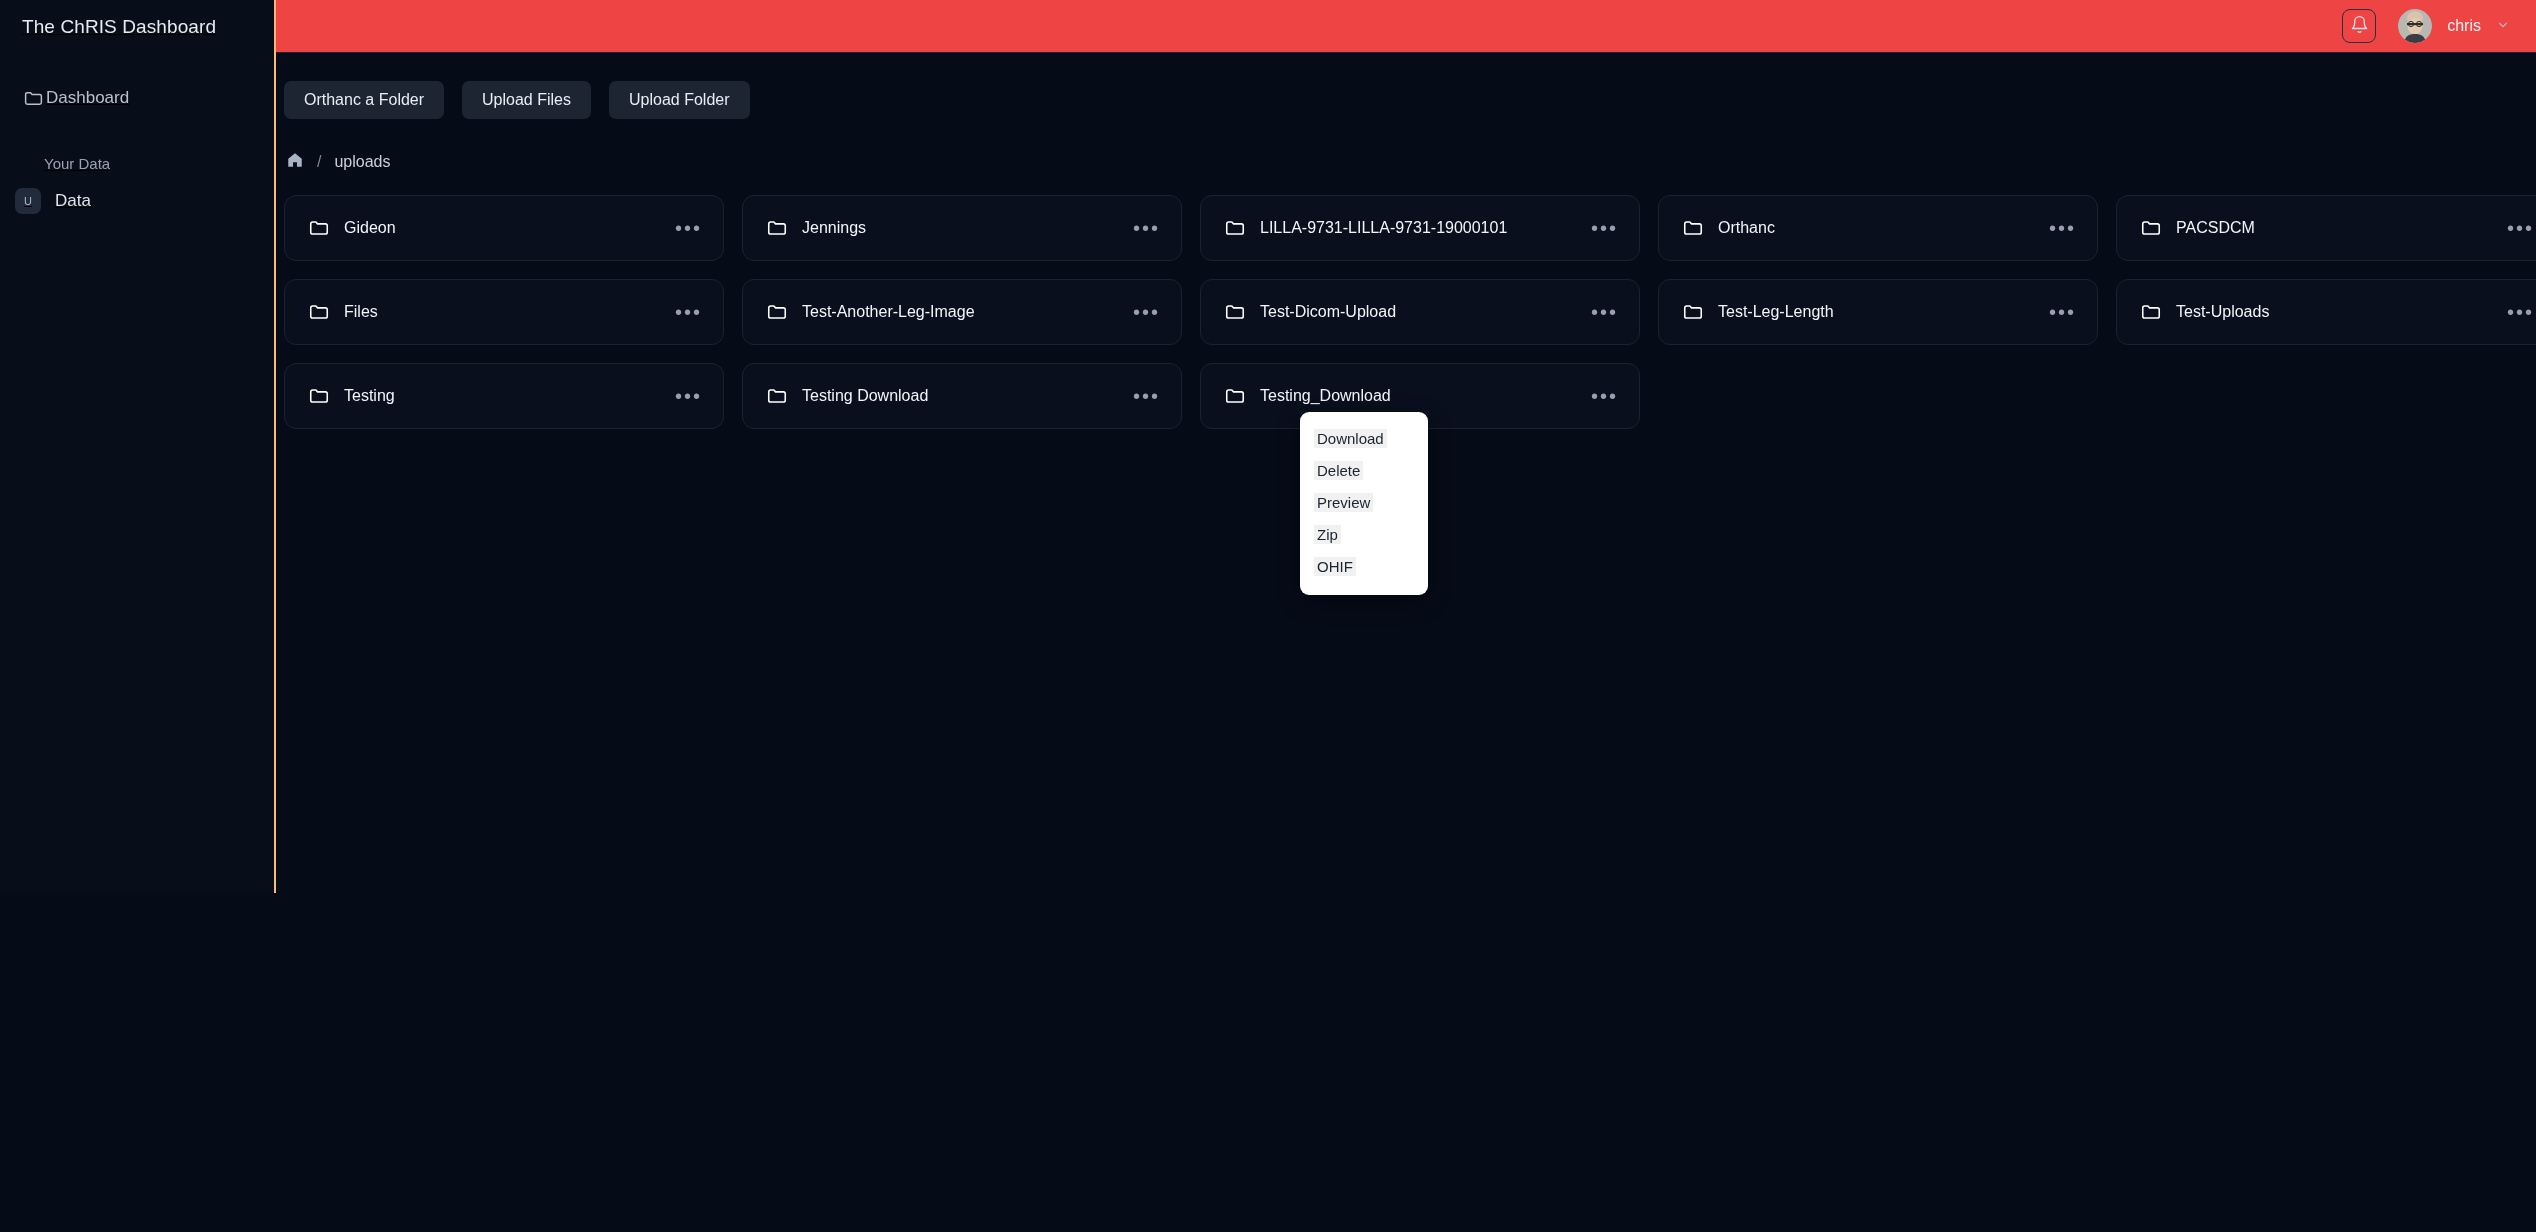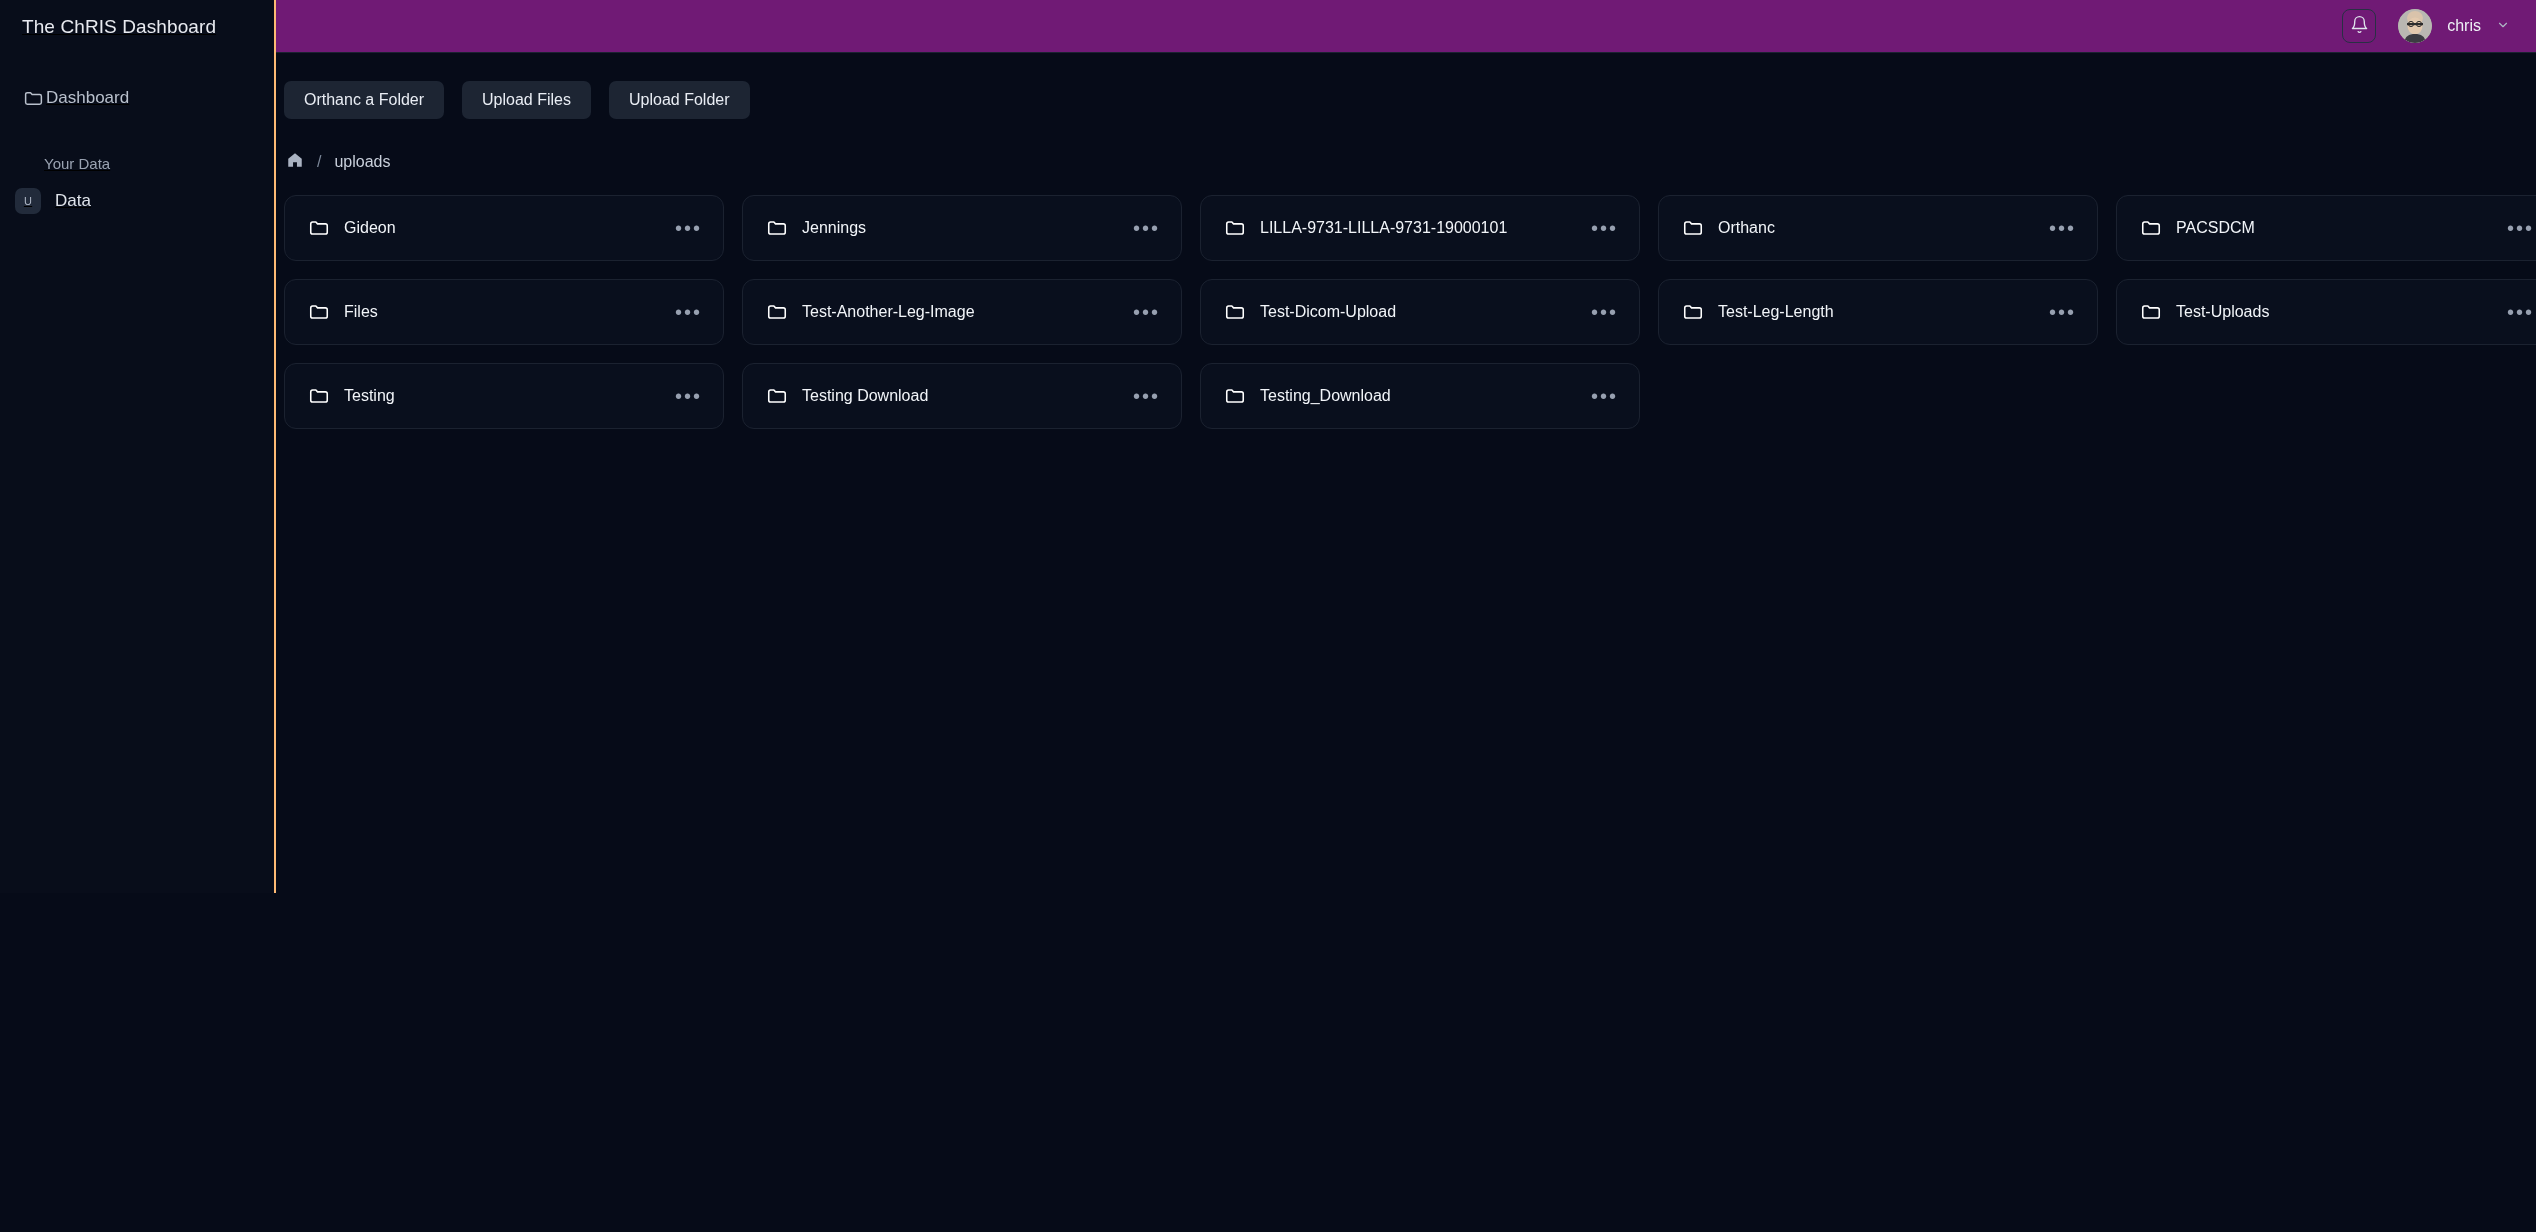--- a/index.html
+++ b/index.html
@@ -43,21 +43,21 @@
     width: 26px; height: 26px; border-radius: 7px;
     background: #222b3b; color: #aeb6c4;
     display: flex; align-items: center; justify-content: center;
     font-size: 11px; letter-spacing: .3px;
   }
 
   
   #main { flex: 1; height: 1232px; position: relative; background: #060b18; overflow: hidden; }
 
   #topbar {
-    height: 53px; background: #701a75;
+    height: 53px; background: #ef4444;
     border-bottom: 1px solid #1b2231;
     display: flex; align-items: center; justify-content: flex-end;
     padding-right: 26px; gap: 22px;
   }
   .bell-btn {
     width: 34px; height: 34px; border-radius: 8px;
     border: 1px solid #283044; background: transparent;
     display: flex; align-items: center; justify-content: center;
   }
   .user-box { display: flex; align-items: center; gap: 15px; }
@@ -328,15 +328,22 @@
               <svg width="22" height="22" viewBox="0 0 24 24" fill="none" stroke="#ffffff" stroke-width="1.7" stroke-linecap="round" stroke-linejoin="round">
                 <path d="M3 7.5a2 2 0 0 1 2-2h3.6l1.8 2H19a2 2 0 0 1 2 2v7a2 2 0 0 1-2 2H5a2 2 0 0 1-2-2z"></path>
               </svg>
             </span>
             <span class="cname">Testing_Download</span>
             <span class="dots">•••</span>
           </div>
         </div>
     </div>
 
+    <div id="ctx-menu">
+        <div class="ctx-item"><span>Download</span></div>
+        <div class="ctx-item"><span>Delete</span></div>
+        <div class="ctx-item"><span>Preview</span></div>
+        <div class="ctx-item"><span>Zip</span></div>
+        <div class="ctx-item"><span>OHIF</span></div>
+      </div>
 
   </section>
 </div>
 
 </body></html>

